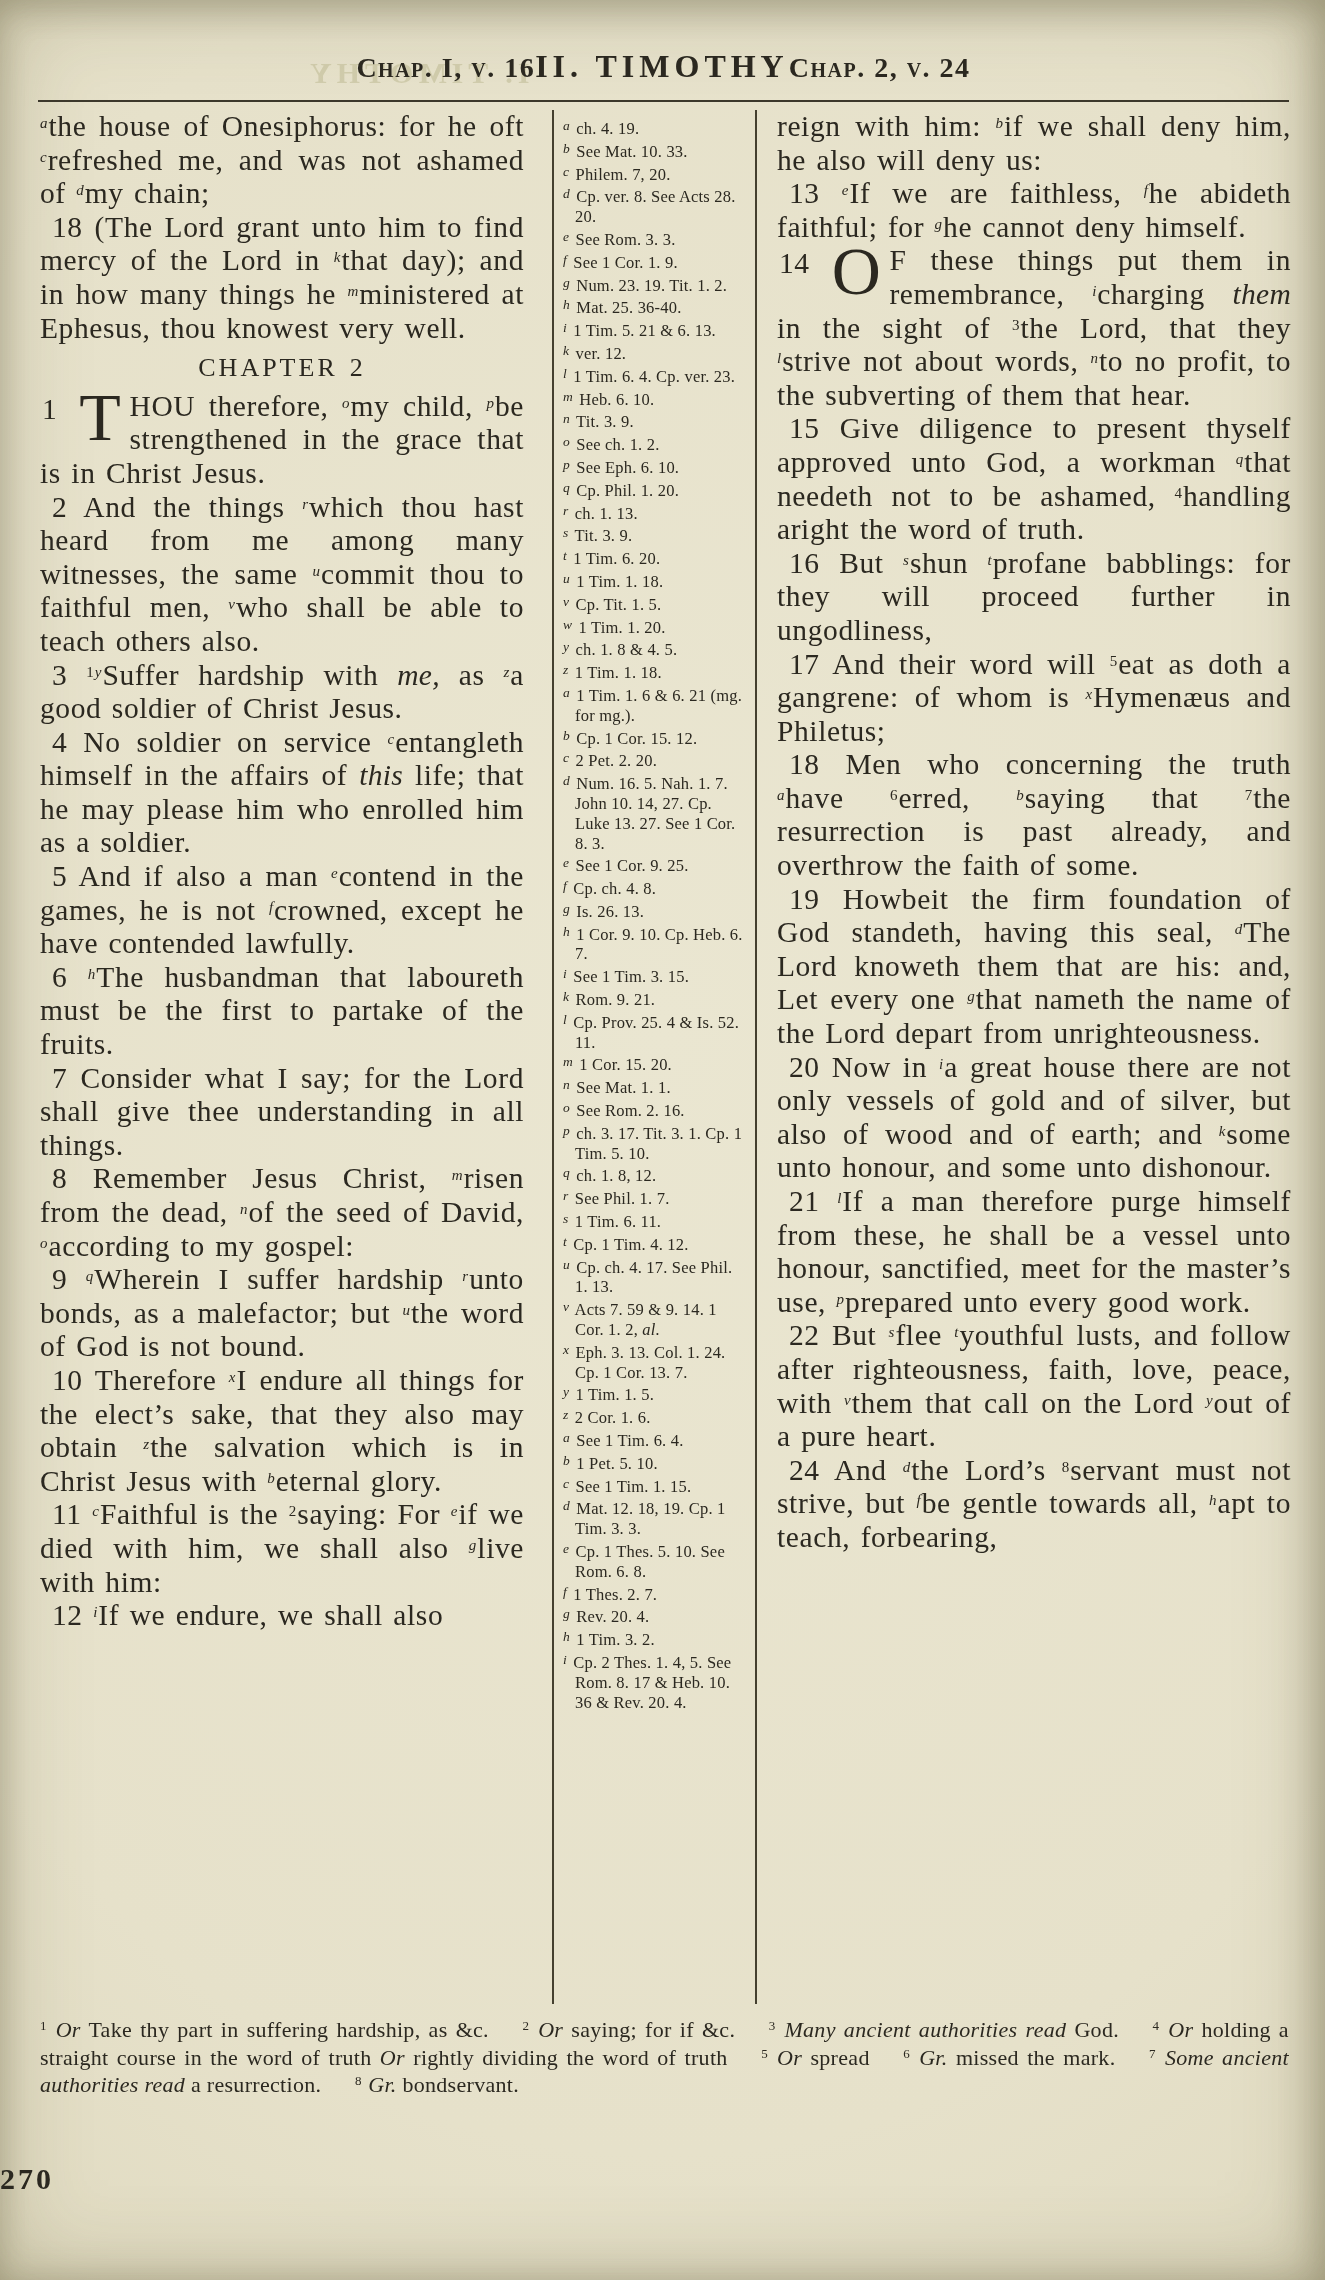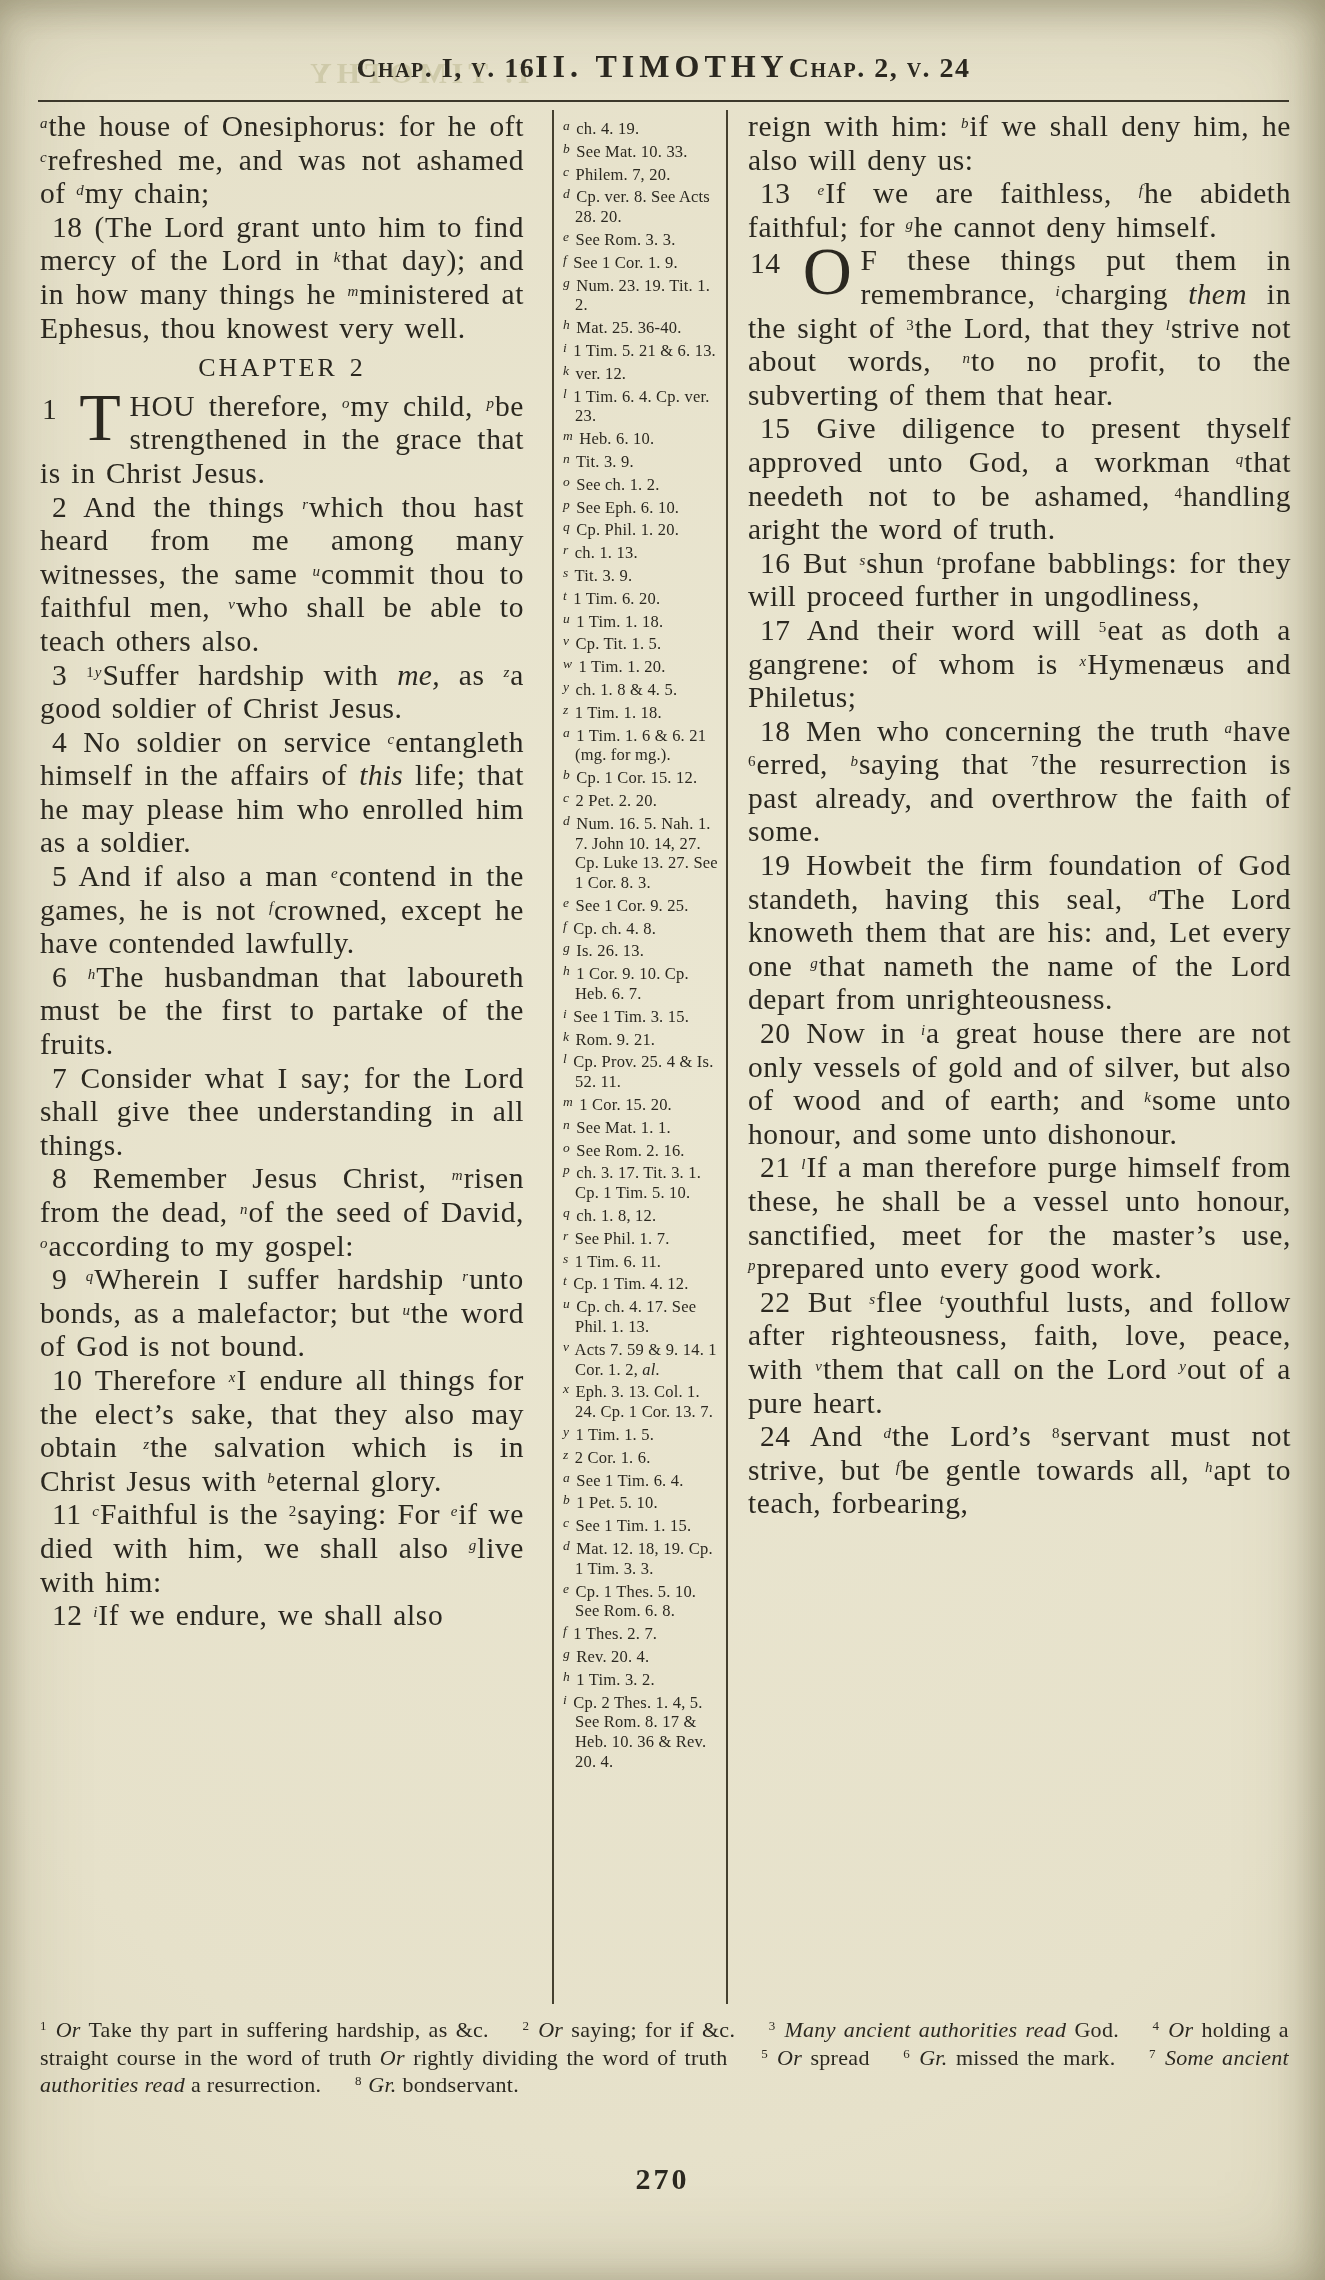--- a/index.html
+++ b/index.html
@@ -42,21 +42,21 @@
     position:absolute;top:110px;left:40px;right:34px;height:1894px;
     display:flex;overflow:hidden;
   }
   .col-text{
     font-size:29.5px;line-height:33.6px;letter-spacing:.6px;word-spacing:2.5px;
     text-align:justify;
   }
   .col-left{width:512px;padding-right:28px;box-sizing:border-box;}
   .col-right{flex:1;padding-left:20px;box-sizing:border-box;}
   .col-refs{
-    width:176px;box-sizing:border-box;
+    width:205px;box-sizing:border-box;
     border-left:2px solid #45402f;border-right:2px solid #45402f;
     padding:6px 6px 0 9px;
     font-size:16.5px;line-height:19.8px;letter-spacing:.2px;
     text-align:left;
   }
   .col-text p{margin:0;}
   p.verse{text-indent:12px;}
   p.cont{text-indent:0;}
   p.chapter{
     text-align:center;text-indent:0;
@@ -74,21 +74,20 @@
   
   .footnotes{
     position:absolute;top:2016px;left:40px;right:36px;
     font-size:22px;line-height:27.5px;letter-spacing:.3px;
     text-align:justify;
   }
   .footnotes sup.num{font-size:13px;vertical-align:7px;}
   
   .page-number{
     position:absolute;top:2162px;left:0;right:0;
-    text-align:center;
     font-size:30px;font-weight:bold;letter-spacing:3px;
   }
   i{letter-spacing:.3px;}
 </style>
 </head>
 <body>
 
 <div class="page">
 
   <div class="ghost-title">I. TIMOTHY</div>

